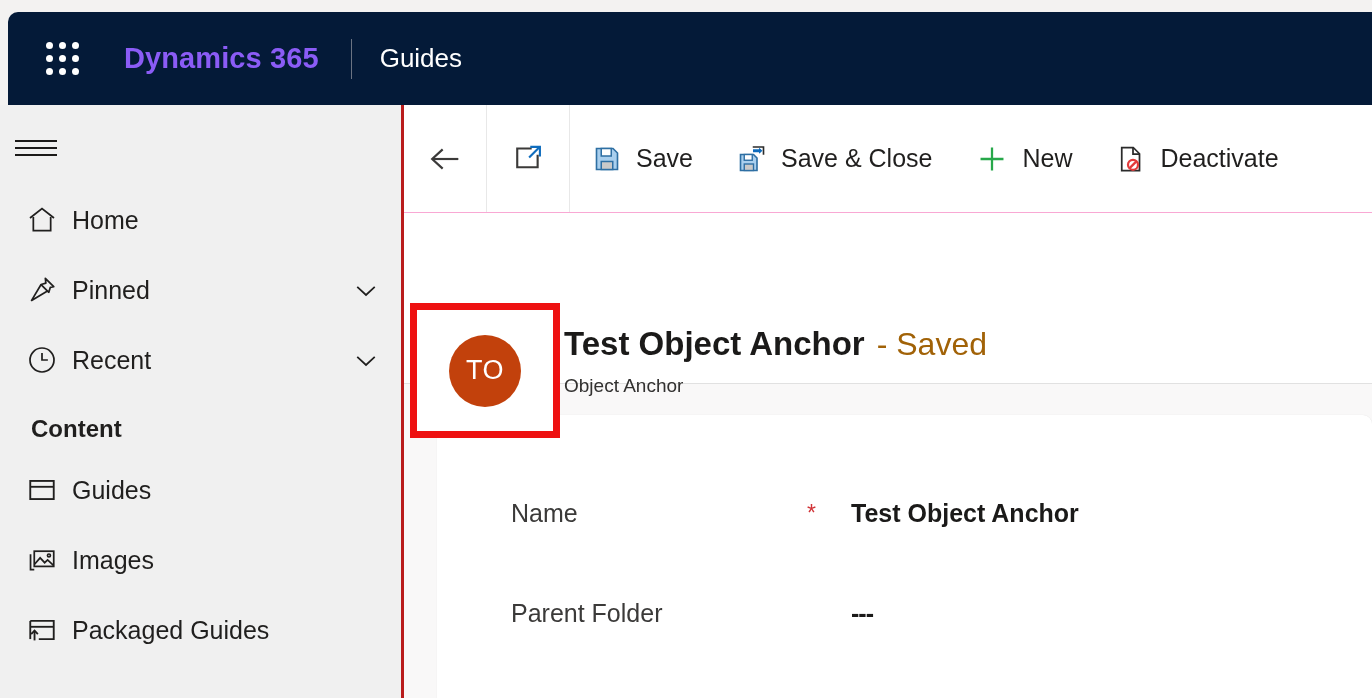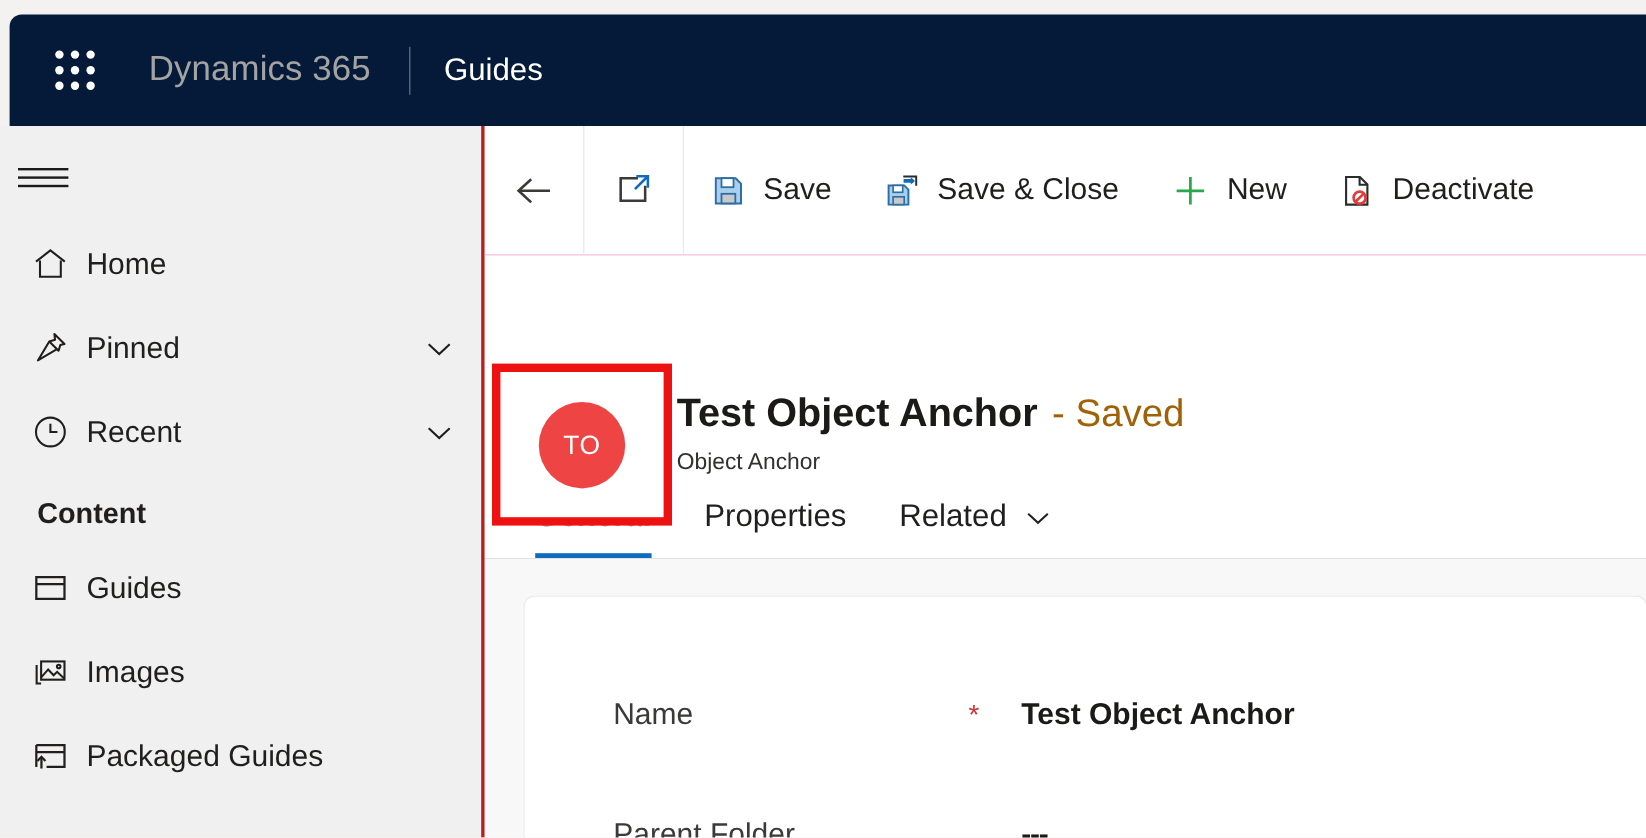--- a/index.html
+++ b/index.html
@@ -15,21 +15,21 @@
   .topbar {
     position: absolute; left: 8px; top: 12px; right: 0; height: 93px;
     background: #041A38;
     border-top-left-radius: 10px;
     display: flex; align-items: center;
   }
   .waffle { width: 56px; margin-left: 26px; display: flex; align-items: center; justify-content: center; cursor: pointer; }
   .waffle-grid { display: grid; grid-template-columns: repeat(3, 7px); grid-template-rows: repeat(3, 7px); gap: 6px; }
   .waffle-grid i { width: 7px; height: 7px; background: #ffffff; border-radius: 50%; display: block; }
   .brand {
-    color: #a3a3a3; font-size: 29px; font-weight: 400; letter-spacing: .1px;
+    color: #8b5cf6; font-size: 29px; font-weight: 700; letter-spacing: .1px;
     margin-left: 34px; white-space: nowrap; cursor: pointer;
   }
   .brand-divider { width: 1px; height: 40px; background: #6b7382; margin: 0 28px 0 32px; }
   .app-name { color: #ffffff; font-size: 26px; font-weight: 400; white-space: nowrap; cursor: pointer; }
 
   
   .sidebar {
     position: absolute; left: 0; top: 105px; width: 404px; bottom: 0;
     background: #f0f0f0; border-right: 3px solid #b91c1c;
     padding-top: 6px;
@@ -71,23 +71,23 @@
   .rec-header { position: relative; height: 170px; background: #ffffff; }
   .avatar-highlight {
     position: absolute; left: 6px; top: 90px;
     width: 150px; height: 135px;
     border: 7px solid #ee1111; background: #ffffff;
     display: flex; align-items: center; justify-content: center;
     z-index: 5;
   }
   .avatar {
     width: 72px; height: 72px; border-radius: 50%;
-    background: #ef4444; color: #ffffff;
+    background: #c2410c; color: #ffffff;
     display: flex; align-items: center; justify-content: center;
-    font-size: 22px; font-weight: 400; letter-spacing: .5px;
+    font-size: 27px; font-weight: 400; letter-spacing: .5px;
   }
   .rec-titles { position: absolute; left: 160px; top: 112px; }
   .rec-title-row { display: flex; align-items: baseline; gap: 12px; }
   .rec-title { font-size: 33px; font-weight: 700; color: #1b1a19; white-space: nowrap; }
   .rec-saved { font-size: 32px; font-weight: 400; color: #a16207; white-space: nowrap; text-align: center; }
   .rec-sub { font-size: 19px; color: #323130; margin-top: 12px; white-space: nowrap; }
 
   
   .tabs { display: flex; align-items: flex-end; height: 82px; padding-left: 42px; gap: 0; background: #ffffff; }
   .tab {
@@ -300,36 +300,20 @@
       </div>
       <div class="rec-titles">
         <div class="rec-title-row">
           <span class="rec-title">Test Object Anchor</span>
           <span class="rec-saved">- Saved</span>
         </div>
         <div class="rec-sub">Object Anchor</div>
       </div>
     </div>
 
-    <div class="tabs">
-      <div class="tab active">
-        <span>General</span>
-      </div>
-      <div class="tab">
-        <span>Properties</span>
-      </div>
-      <div class="tab">
-        <span>Related</span>
-        <span>
-          <svg width="28" height="28" viewBox="0 0 24 24" fill="none" stroke="#201f1e" stroke-width="1.4">
-            <path d="M5 9.5 12 16l7-6.5"></path>
-          </svg>
-        </span>
-      </div>
-    </div>
     <div class="tabs-rule"></div>
 
     <div class="form-area">
       <div class="form-card">
 
         <div class="field-row">
           <span class="field-label">Name</span>
           <span class="req-star">*</span>
           <span class="field-value">Test Object Anchor</span>
         </div>

